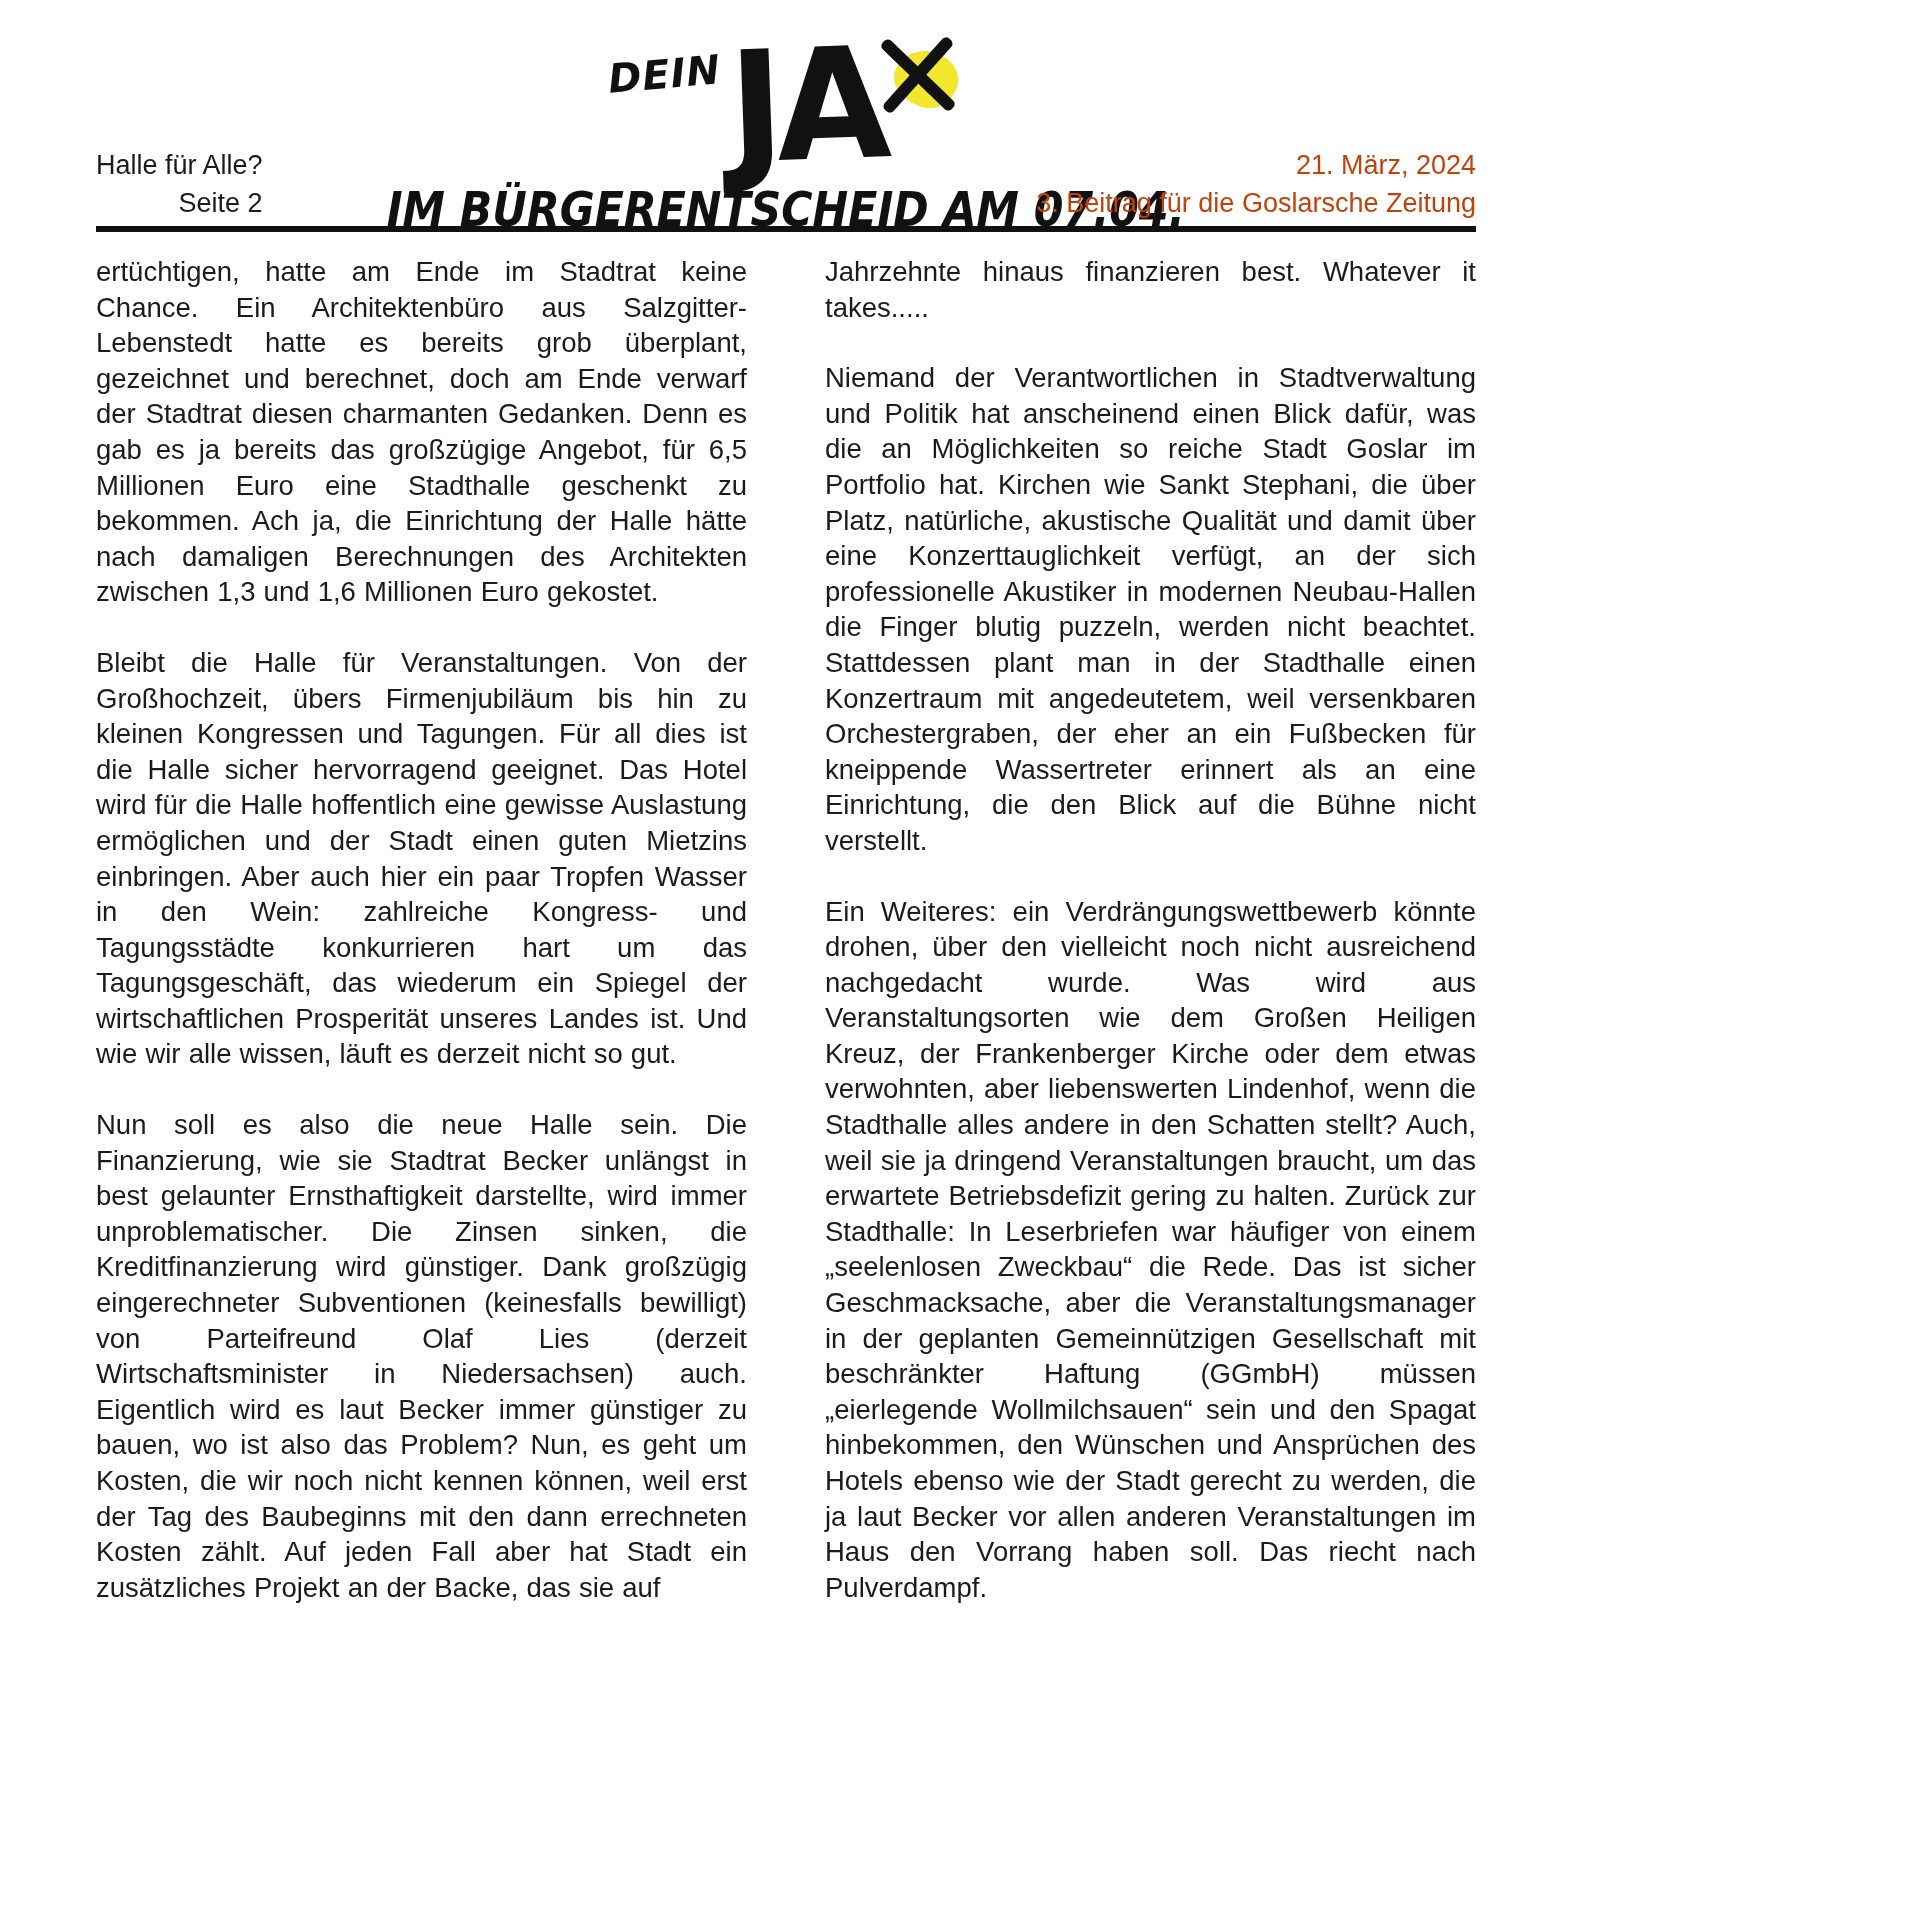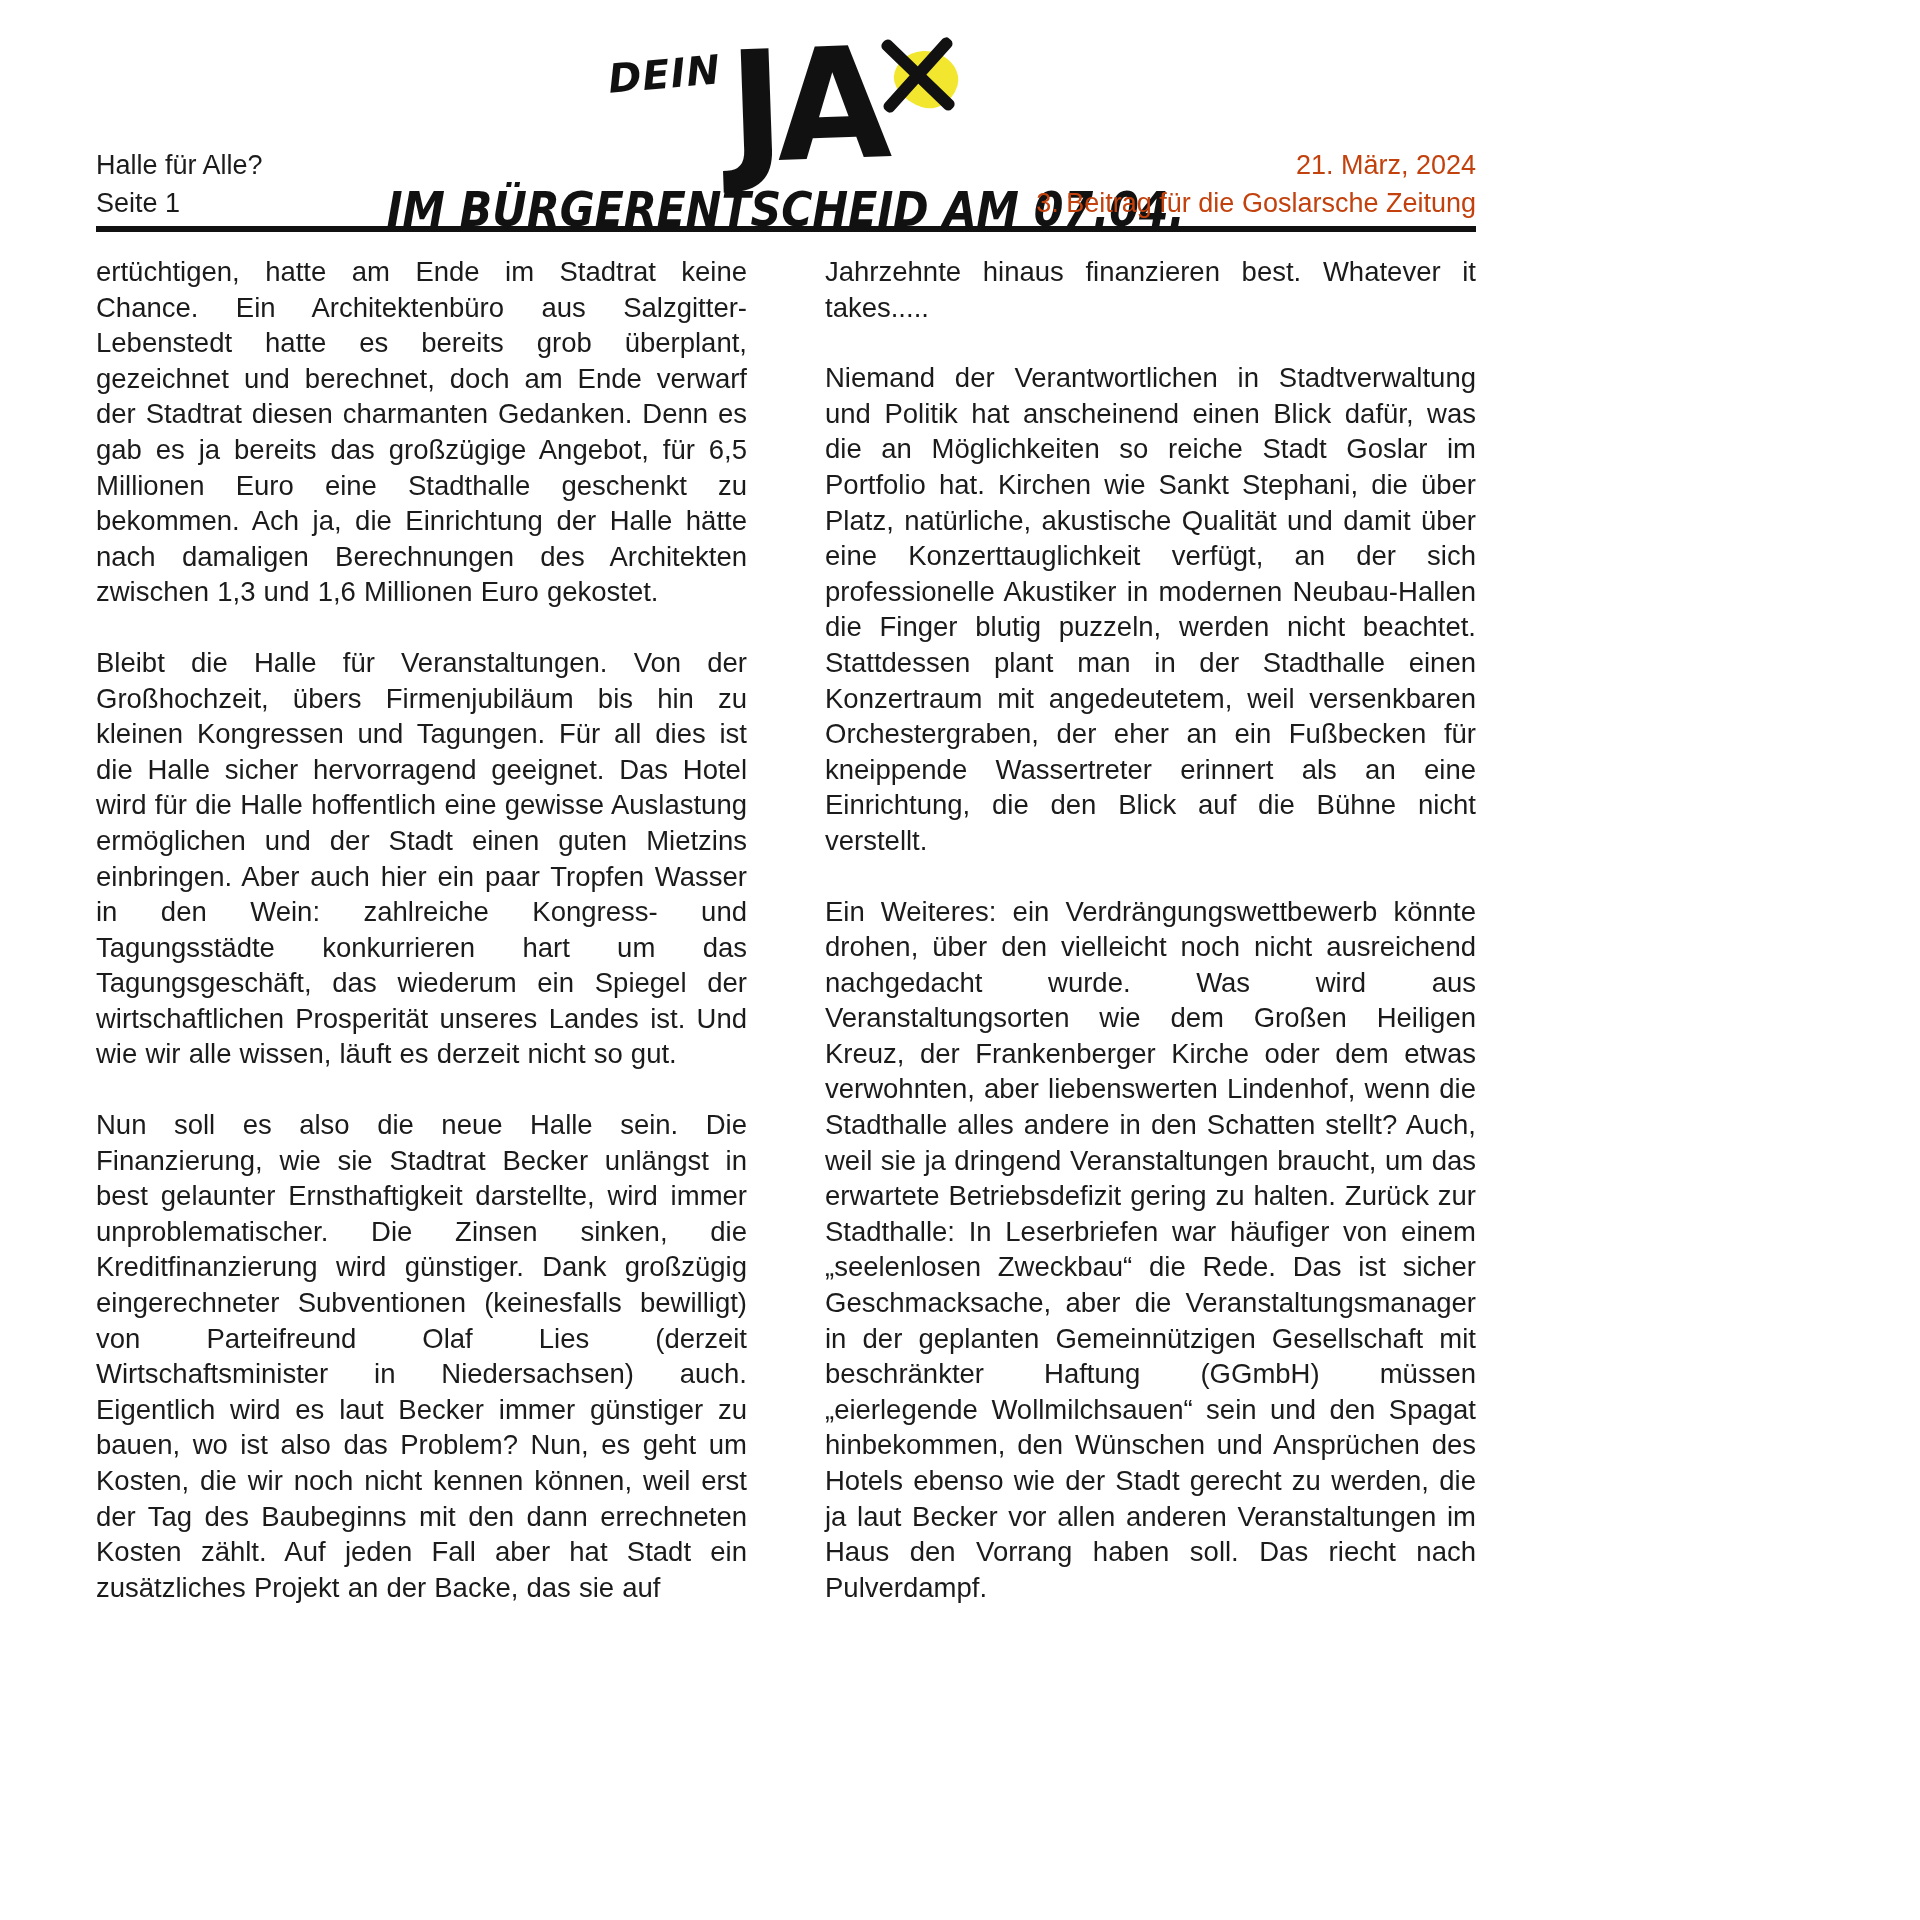--- a/index.html
+++ b/index.html
@@ -13,20 +13,21 @@
     overflow: hidden;
   }
   .page { position: absolute; inset: 0; background: #ffffff; }
 
   
   .hdr-left {
     position: absolute;
     left: 96px; top: 146px;
     font-size: 27px; line-height: 38px;
     color: #1b1b1b;
+    text-align: right;
   }
   .hdr-right {
     position: absolute;
     right: 444px; top: 146px;
     text-align: right;
     font-size: 27px; line-height: 38px;
     color: #c2410c;
   }
 
   
@@ -110,21 +111,21 @@
   }
   .col p:last-child { margin-bottom: 0; }
 </style>
 </head>
 <body>
 
 <div class="page">
 
   <div class="hdr-left">
     <div>Halle für Alle?</div>
-    <div>Seite 1</div>
+    <div>Seite 2</div>
   </div>
 
   <div class="logo">
     <div class="logo-mark">
       <span class="logo-dein">DEIN</span>
       <span class="logo-ja">JA</span>
       <span class="logo-x">
         <span class="blob"></span>
         <span class="xbar a"></span>
         <span class="xbar b"></span>

